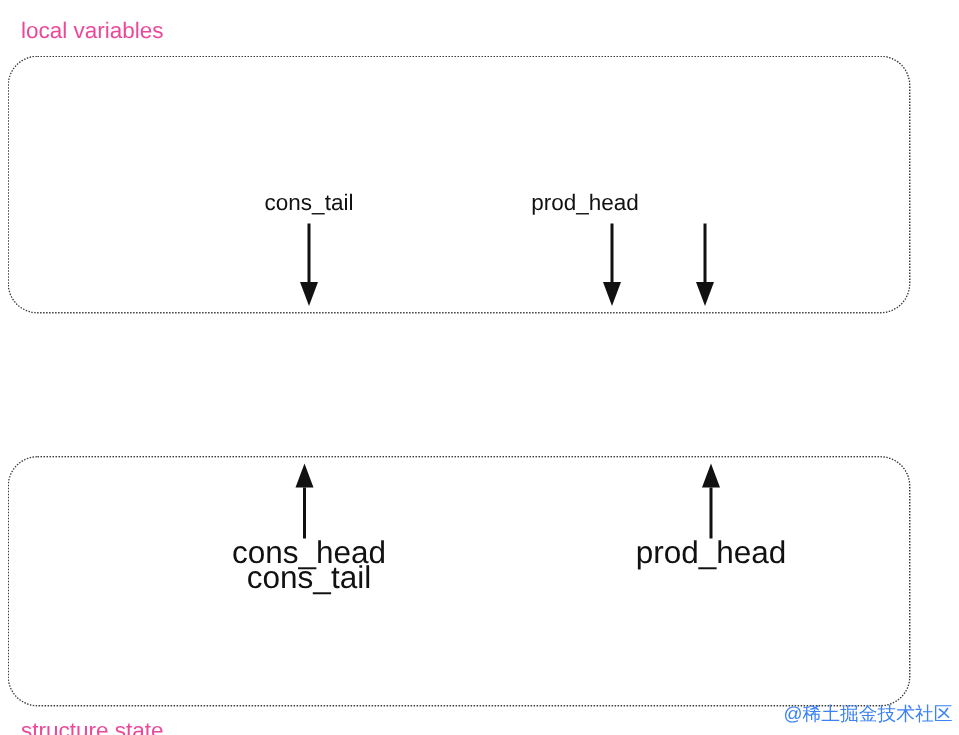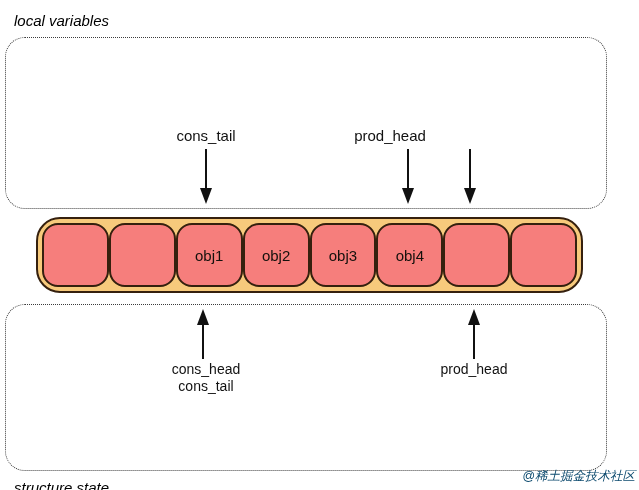--- a/index.html
+++ b/index.html
@@ -12,23 +12,22 @@
     position: relative;
     width: 639px;
     height: 490px;
     overflow: hidden;
     background: #ffffff;
     color: #111111;
   }
   .section-title {
     position: absolute;
     font-size: 15px;
-    color: #000000;
+    color: #ec4899;
     white-space: nowrap;
-    font-style: italic;
   }
   .title-top { left: 14px; top: 12px; }
   .title-bottom { left: 14px; top: 479px; }
 
   .dotted-box {
     position: absolute;
     border: 1.6px dotted #3c3c3c;
     border-radius: 20px;
     background: transparent;
   }
@@ -90,33 +89,32 @@
     align-items: center;
     justify-content: center;
     font-size: 15px;
     color: #14100c;
   }
 
   .bottom-label {
     position: absolute;
     width: 160px;
     text-align: center;
-    font-size: 14px;
+    font-size: 21px;
     line-height: 16.5px;
     color: #111111;
   }
 
   .watermark {
     position: absolute;
     right: 4px;
     top: 468px;
     font-size: 12.5px;
-    color: #0c4a6e;
+    color: #3b82f6;
     white-space: nowrap;
-    font-style: italic;
   }
 </style>
 </head>
 <body>
 
 <div class="stage">
 
   <div class="section-title title-top">local variables</div>
 
   <div class="dotted-box box-top"></div>
@@ -130,30 +128,20 @@
   </div>
   <div class="arrow" style="left:401px; top:149px;">
     <div class="shaft" style="height:39px;"></div>
     <div class="head-down"></div>
   </div>
   <div class="arrow" style="left:463px; top:149px;">
     <div class="shaft" style="height:39px;"></div>
     <div class="head-down"></div>
   </div>
 
-  <div class="ring">
-    <div class="cell"></div>
-    <div class="cell"></div>
-    <div class="cell">obj1</div>
-    <div class="cell">obj2</div>
-    <div class="cell">obj3</div>
-    <div class="cell">obj4</div>
-    <div class="cell"></div>
-    <div class="cell"></div>
-  </div>
 
   <div class="dotted-box box-bottom"></div>
 
   <div class="arrow" style="left:196px; top:309px;">
     <div class="head-up"></div>
     <div class="shaft" style="height:34px;"></div>
   </div>
   <div class="arrow" style="left:467px; top:309px;">
     <div class="head-up"></div>
     <div class="shaft" style="height:34px;"></div>

